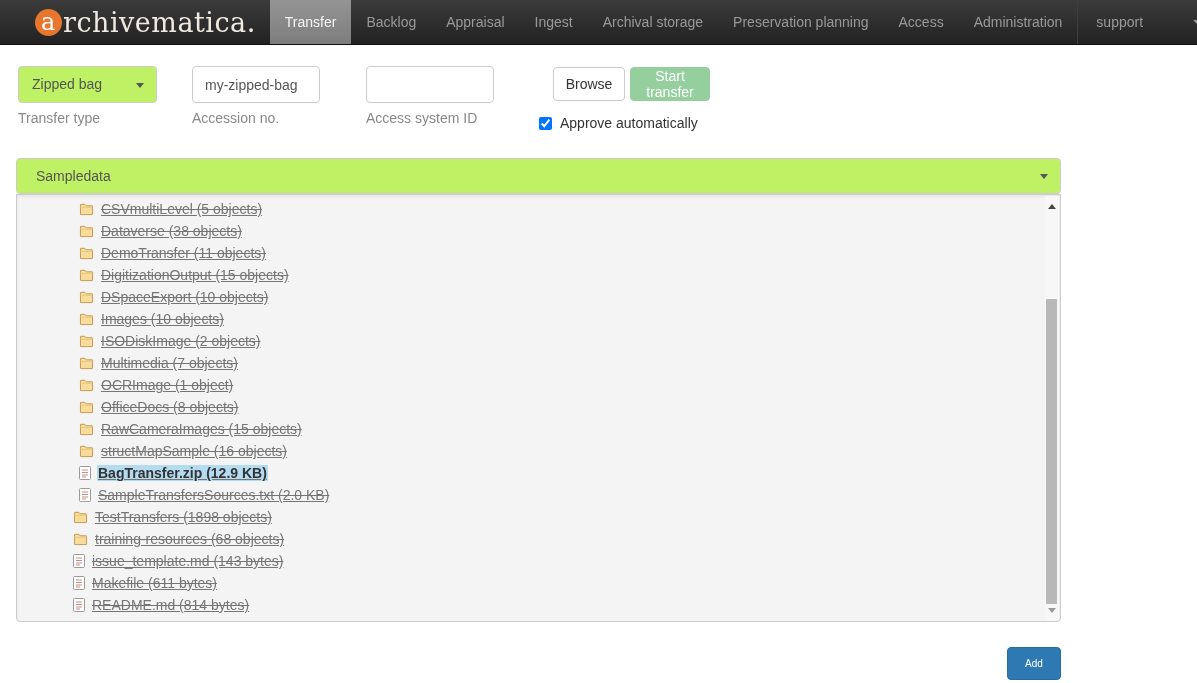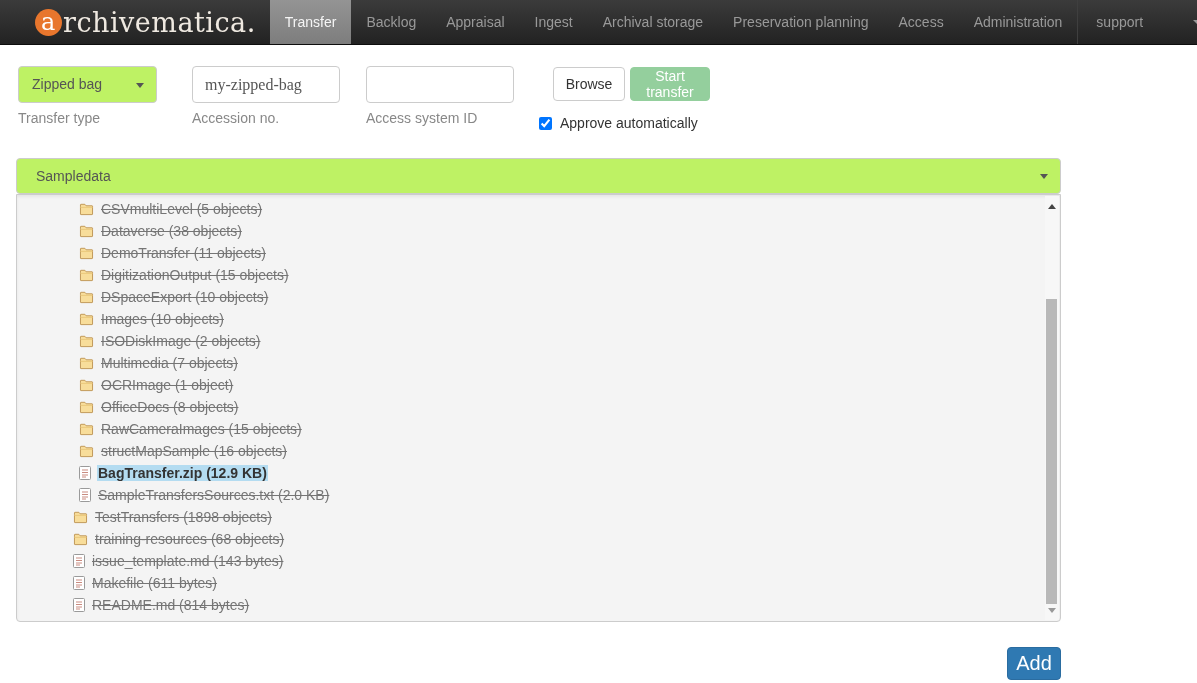--- a/index.html
+++ b/index.html
@@ -21,22 +21,22 @@
           border-left:1px solid #3f3f3f; color:#999; font-size:14px; cursor:pointer;gap:44px; }
   .caret-dn { display:inline-block; width:0; height:0; margin-left:6px;
           border-left:4px solid transparent; border-right:4px solid transparent; border-top:4px solid #999; }
 
   
   .fake-select { position:absolute; border:1px solid #ccc; border-radius:4px; background:#bef264;
           font-size:14px; color:#555; cursor:pointer; }
   .fake-select .sel-caret { position:absolute; right:12px; top:50%; margin-top:-2px; width:0; height:0;
           border-left:4px solid transparent; border-right:4px solid transparent; border-top:5px solid #555; }
   #transfer-type { left:18px; top:66px; width:139px; height:37px; line-height:35px; padding-left:13px; }
-  .text-input { position:absolute; top:66px; width:148px; height:37px; border:1px solid #ccc;
-          border-radius:4px; padding:0 12px; font-size:16px; color:#555; font-family:Liberation Serif, serif; }
+  .text-input { position:absolute; top:66px; width:128px; height:37px; border:1px solid #ccc;
+          border-radius:4px; padding:0 12px; font-size:14px; color:#555; font-family:Liberation Sans, sans-serif; }
   #accession-input { left:192px; }
   #access-id-input { left:366px; }
   .field-label { position:absolute; top:110px; font-size:14px; color:#888; }
   #label-transfer-type { left:18px; }
   #label-accession { left:192px; }
   #label-access-id { left:366px; }
   .btn { position:absolute; top:67px; height:34px; border-radius:4px; font-size:14px;
           font-family:"Liberation Sans",sans-serif; cursor:pointer; }
   #browse-btn { left:553px; width:72px; background:#fff; border:1px solid #ccc; color:#333; }
   #start-transfer-btn { left:630px; width:80px; background:#94cf9d; border:1px solid #94cf9d; color:#fff; }
@@ -44,41 +44,41 @@
   .approve-wrap input { margin-right:8px; width:13px; height:13px; }
 
   
   #path-select { left:16px; top:158px; width:1045px; height:36px; line-height:34px; padding-left:19px; color:#555; }
 
   
   .tree { position:absolute; left:16px; top:194px; width:1045px; height:428px;
           background:#f4f4f4; border:1px solid #ccc; border-radius:0 0 4px 4px;
           box-shadow:inset 0 2px 3px rgba(0,0,0,.06); overflow:hidden; }
   .tree-inner { position:absolute; left:0; top:3px; right:15px; }
-  .tree-row { display:flex; align-items:center; height:22px; font-size:14px; color:#757575; cursor:pointer; white-space:nowrap; }
+  .tree-row { display:flex; align-items:center; height:22px; font-size:14px; color:#757575; cursor:pointer; white-space:nowrap;text-decoration:underline; }
   .tree-row.lvl2 { padding-left:62px; }
   .tree-row.lvl1 { padding-left:56px; }
   .tree-row .ticon { flex:0 0 auto; margin-right:6px; display:flex; }
   .tree-row .tlabel { padding:0 1px; }
   .tree-row.strike .tlabel { text-decoration:line-through; }
   .tree-row.selected .tlabel { background:#b4dcf1; font-weight:bold; color:#333; text-decoration:none; }
 
   
   .vscroll { position:absolute; right:1px; top:1px; width:14px; height:424px; background:#f7f7f7; }
   .vscroll .arrow-up, .vscroll .arrow-dn { position:absolute; left:0; width:14px; height:16px;
           display:flex; align-items:center; justify-content:center; }
   .vscroll .arrow-up { top:2px; }
   .vscroll .arrow-dn { bottom:2px; }
   .tri-up { width:0; height:0; border-left:4px solid transparent; border-right:4px solid transparent; border-bottom:5px solid #444; }
   .tri-dn { width:0; height:0; border-left:4px solid transparent; border-right:4px solid transparent; border-top:5px solid #999; }
   .vscroll .thumb { position:absolute; left:1px; top:103px; width:11px; height:305px; background:#b8b8b8; }
 
   
   #add-btn { position:absolute; left:1007px; top:647px; width:54px; height:33px;
-          background:#2f79b2; border:1px solid #2a6ca0; border-radius:4px; color:#fff; font-size:20px; cursor:pointer;
+          background:#2f79b2; border:1px solid #2a6ca0; border-radius:4px; color:#fff; font-size:10px; cursor:pointer;
           font-family:"Liberation Sans",sans-serif; }
 </style>
 </head>
 <body>
 
 <div class="navbar">
   <div class="logo">
       <span class="a-circle">a</span>
       <span>rchivematica.</span>
     </div>

